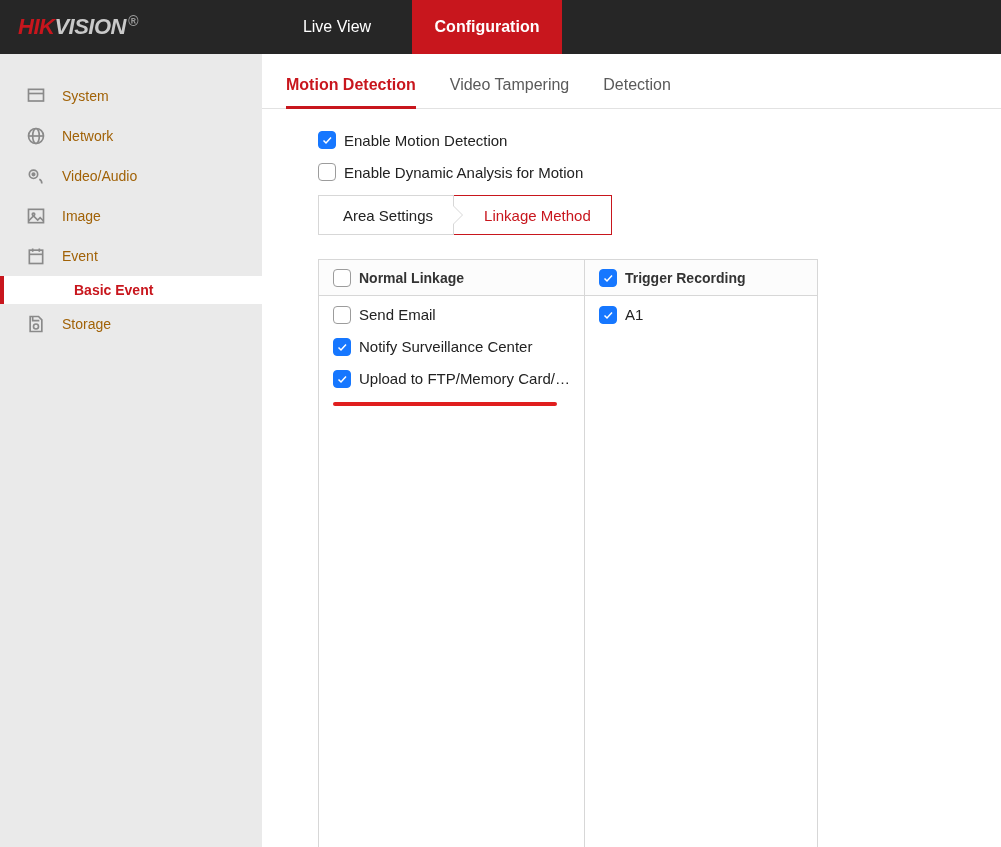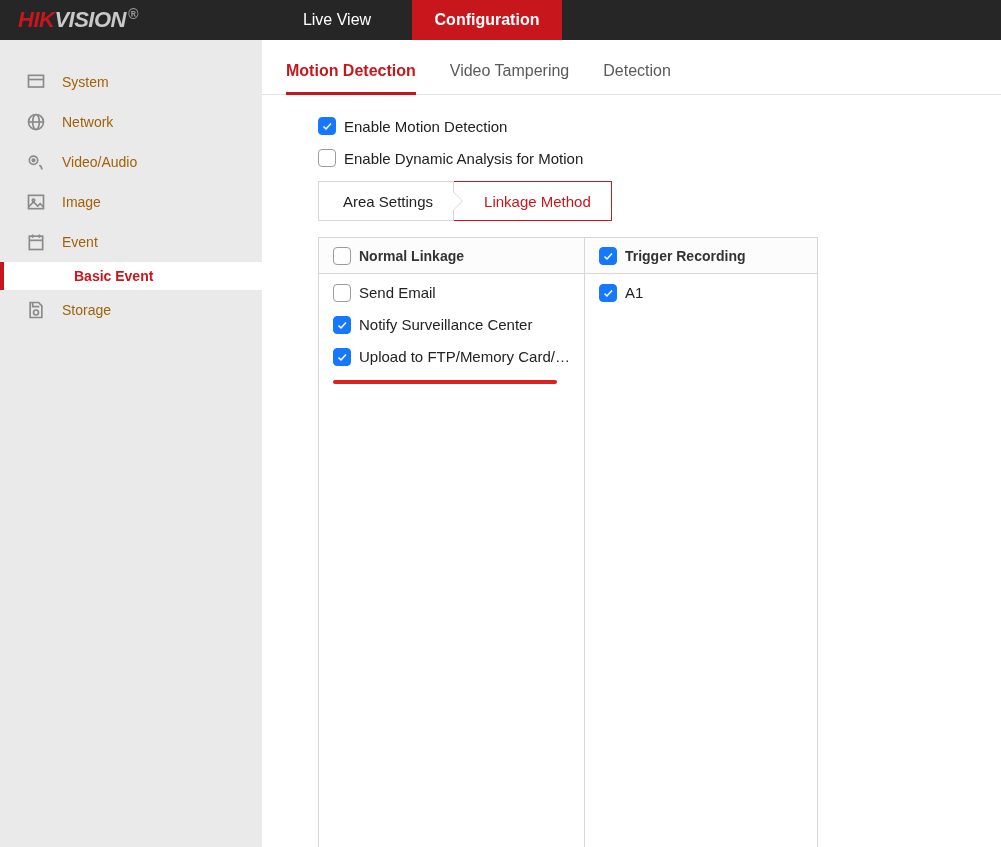--- a/index.html
+++ b/index.html
@@ -1,17 +1,17 @@
 <!DOCTYPE html>
 <html><head>
 <meta charset="utf-8">
 <style>
   * { box-sizing: border-box; margin: 0; padding: 0; }
   body { font-family: Arial, Helvetica, sans-serif; font-size: 14px; color: #333; background: #fff; }
-  .topbar { height: 40px; background: #262626; display: flex; align-items: stretch; }
+  .topbar { height: 54px; background: #262626; display: flex; align-items: stretch; }
   .logo-area { width: 262px; display: flex; align-items: center; padding-left: 18px; }
   .logo-text { font-weight: 800; font-size: 22px; font-style: italic; letter-spacing: -0.5px; }
   .logo-hik { color: #c8161d; }
   .logo-vision { color: #c9c9c9; }
   .logo-reg { color: #9a9a9a; font-size: 14px; margin-left: 2px; vertical-align: super; }
   .topnav { display: flex; }
   .topnav-item { width: 150px; display: flex; align-items: center; justify-content: center; color: #fff; font-size: 16px; cursor: pointer; }
   .topnav-item.active { background: #c8161d; font-weight: 700; }
   .container { display: flex; min-height: calc(847px - 54px); }
   .sidebar { width: 262px; background: #eaeaea; padding-top: 22px; }
@@ -23,21 +23,21 @@
   .main { flex: 1; background: #fff; padding: 10px 0 40px 0; }
   .subtabs { display: flex; gap: 34px; padding-left: 24px; border-bottom: 1px solid #e2e2e2; }
   .subtab { padding: 12px 0; font-size: 16px; color: #5a5a5a; cursor: pointer; }
   .subtab.active { color: #c8161d; font-weight: 700; border-bottom: 3px solid #c8161d; margin-bottom: -1px;}
   .content { padding: 22px 0 0 56px; }
   .check-row { display: flex; align-items: center; gap: 8px; margin-bottom: 14px; font-size: 15px; color: #222; }
   .checkbox { width: 18px; height: 18px; border: 1.5px solid #9c9c9c; border-radius: 4px; display:flex; align-items:center; justify-content:center; cursor:pointer; background:#fff;}
   .checkbox.checked { background: #1677ff; border-color: #1677ff; }
   .checkbox.checked svg { display:block; }
   .checkbox svg { display:none; width:12px; height:12px; stroke:#fff; stroke-width:3; fill:none; }
-  .step-tabs { display:flex; margin-top: 6px; margin-bottom: 16px; }
+  .step-tabs { display:flex; margin-top: 6px; margin-bottom: 24px; }
   .step { height: 40px; display:flex; align-items:center; padding: 0 20px 0 24px; border:1px solid #d7d7d7; position:relative; background:#fff; font-size:15px; color:#222; cursor:pointer;}
   .step + .step { border-left:none; }
   .step:not(:last-child)::after{
     content:""; position:absolute; right:-10px; top:50%; transform:translateY(-50%);
     width:0;height:0; border-top:10px solid transparent; border-bottom:10px solid transparent; border-left:10px solid #d7d7d7; z-index:2;
   }
   .step:not(:last-child)::before{
     content:""; position:absolute; right:-8.5px; top:50%; transform:translateY(-50%);
     width:0;height:0; border-top:9px solid transparent; border-bottom:9px solid transparent; border-left:9px solid #fff; z-index:3;
   }

